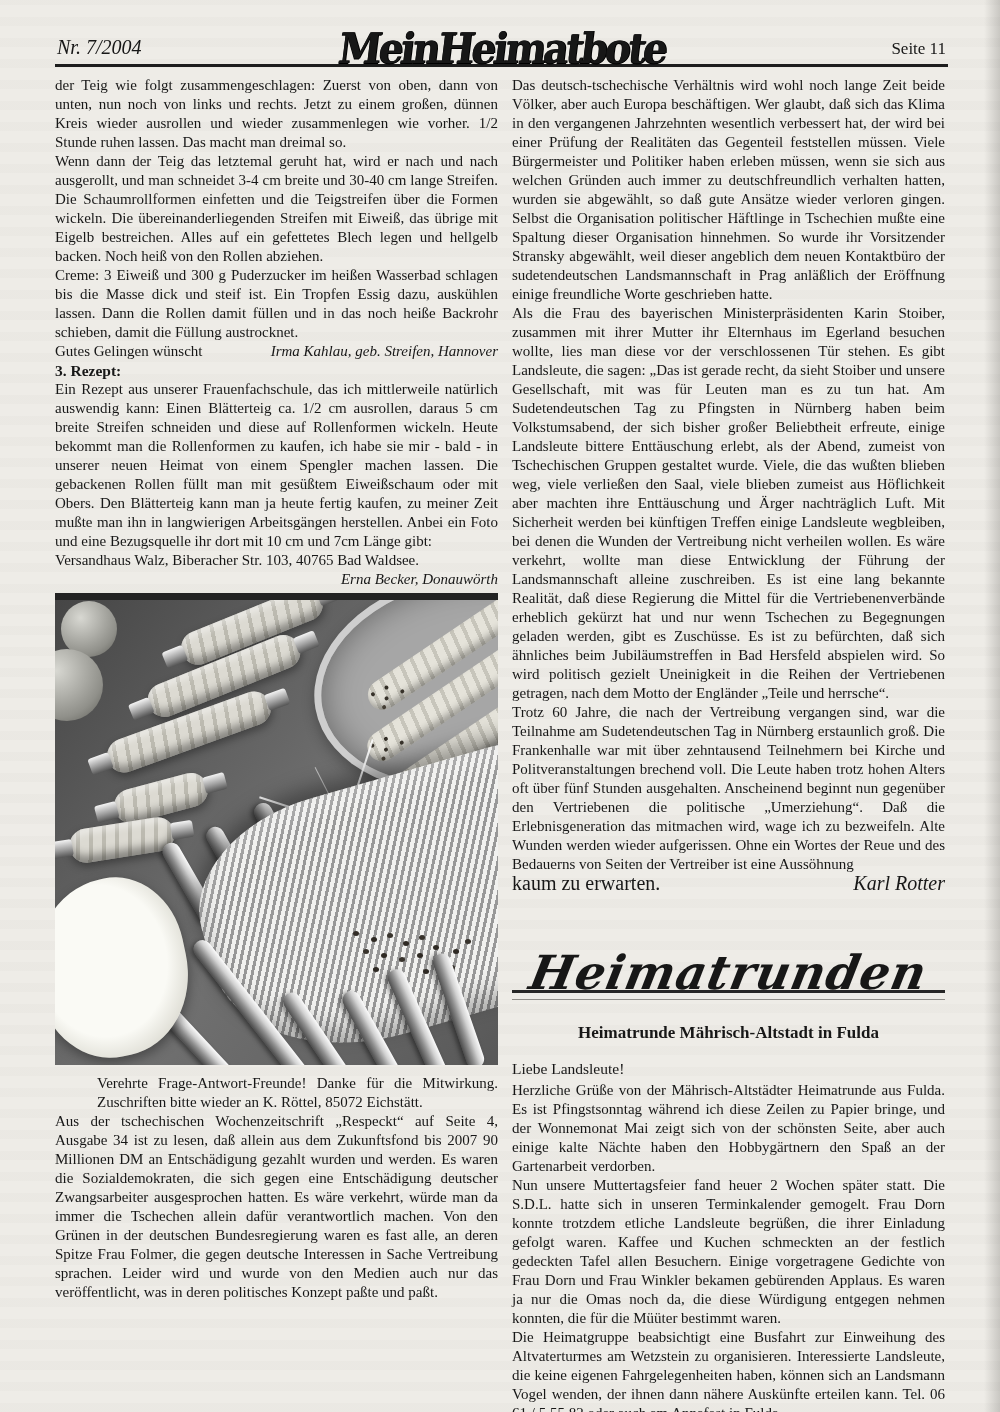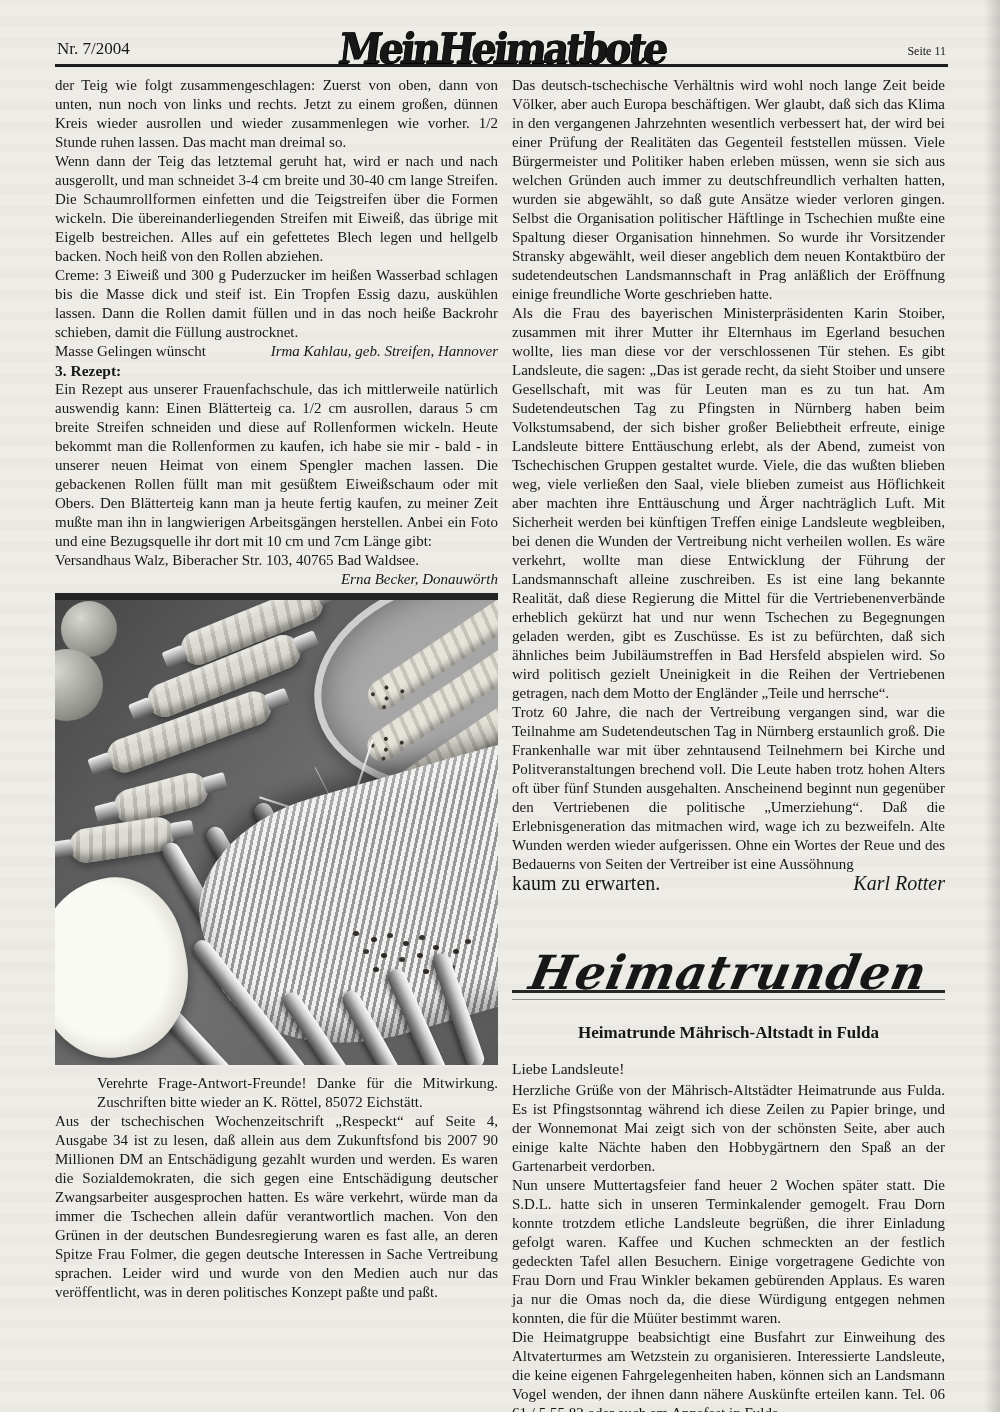--- a/index.html
+++ b/index.html
@@ -4,22 +4,22 @@
 <style>
   html,body{margin:0;padding:0;background:#cfcdc8;}
   .page{position:relative;width:1000px;height:1412px;margin:0 auto;overflow:hidden;
         background:#eeece7;color:#171717;font-family:"Liberation Serif",serif;}
   .page::before{content:"";position:absolute;inset:0;pointer-events:none;
         background:repeating-linear-gradient(0deg, rgba(130,125,115,.03) 0 9px, transparent 9px 21px);}
   .page::after{content:"";position:absolute;top:0;right:0;width:16px;height:100%;pointer-events:none;
         background:linear-gradient(90deg,transparent,rgba(70,68,64,.22));}
   
   .header{position:absolute;left:55px;right:52px;top:16px;height:48px;border-bottom:3px solid #1d1d1d;}
-  .issue{position:absolute;left:2px;bottom:5px;font-size:17px;}
-  .pageno{position:absolute;right:2px;bottom:5px;font-size:12px;}
+  .issue{position:absolute;left:2px;bottom:5px;font-size:20px;font-style:italic;}
+  .pageno{position:absolute;right:2px;bottom:5px;font-size:17px;}
   .masthead{position:absolute;left:50%;bottom:-7px;white-space:nowrap;
         font-family:"DejaVu Serif",serif;font-weight:bold;font-size:39px;letter-spacing:-3px;
         transform:translateX(-50%) skewX(-7deg) scaleY(1.08);
         text-shadow:1px 0 0 #000, 0 1px 0 #000;}
   
   .cols{position:absolute;top:76px;left:55px;width:890px;display:grid;
         grid-template-columns:443px 433px;column-gap:14px;}
   .bt{font-size:15px;line-height:19px;text-align:justify;margin:0;}
   .it{font-style:italic;}
   .sigline{display:flex;justify-content:space-between;font-size:15px;line-height:19px;}
@@ -91,21 +91,21 @@
     <span class="pageno">Seite 11</span>
   </div>
 
   <div class="cols">
 
     <div>
       <p class="bt">der Teig wie folgt zusammengeschlagen: Zuerst von oben, dann von unten, nun noch von links und rechts. Jetzt zu einem großen, dünnen Kreis wieder ausrollen und wieder zusammenlegen wie vorher. 1/2 Stunde ruhen lassen. Das macht man dreimal so.</p>
       <p class="bt">Wenn dann der Teig das letztemal geruht hat, wird er nach und nach ausgerollt, und man schneidet 3-4 cm breite und 30-40 cm lange Streifen. Die Schaumrollformen einfetten und die Teigstreifen über die Formen wickeln. Die übereinanderliegenden Streifen mit Eiweiß, das übrige mit Eigelb bestreichen. Alles auf ein gefettetes Blech legen und hellgelb backen. Noch heiß von den Rollen abziehen.</p>
       <p class="bt">Creme: 3 Eiweiß und 300 g Puderzucker im heißen Wasserbad schlagen bis die Masse dick und steif ist. Ein Tropfen Essig dazu, auskühlen lassen. Dann die Rollen damit füllen und in das noch heiße Backrohr schieben, damit die Füllung austrocknet.</p>
       <div class="sigline">
-        <span>Masse Gelingen wünscht</span>
+        <span>Gutes Gelingen wünscht</span>
         <span class="it">Irma Kahlau, geb. Streifen, Hannover</span>
       </div>
       <div class="recipeHead">3. Rezept:</div>
       <p class="bt">Ein Rezept aus unserer Frauenfachschule, das ich mittlerweile natürlich auswendig kann: Einen Blätterteig ca. 1/2 cm ausrollen, daraus 5 cm breite Streifen schneiden und diese auf Rollenformen wickeln. Heute bekommt man die Rollenformen zu kaufen, ich habe sie mir - bald - in unserer neuen Heimat von einem Spengler machen lassen. Die gebackenen Rollen füllt man mit gesüßtem Eiweißschaum oder mit Obers. Den Blätterteig kann man ja heute fertig kaufen, zu meiner Zeit mußte man ihn in langwierigen Arbeitsgängen herstellen. Anbei ein Foto und eine Bezugsquelle ihr dort mit 10 cm und 7cm Länge gibt:</p>
       <div class="bt">Versandhaus Walz, Biberacher Str. 103, 40765 Bad Waldsee.</div>
       <div class="rightline it">Erna Becker, Donauwörth</div>
 
       <div class="photo">
         <div class="ball" style="left:6px;top:8px;width:56px;height:56px;"></div>
         <div class="ball" style="left:-24px;top:56px;width:72px;height:72px;"></div>

